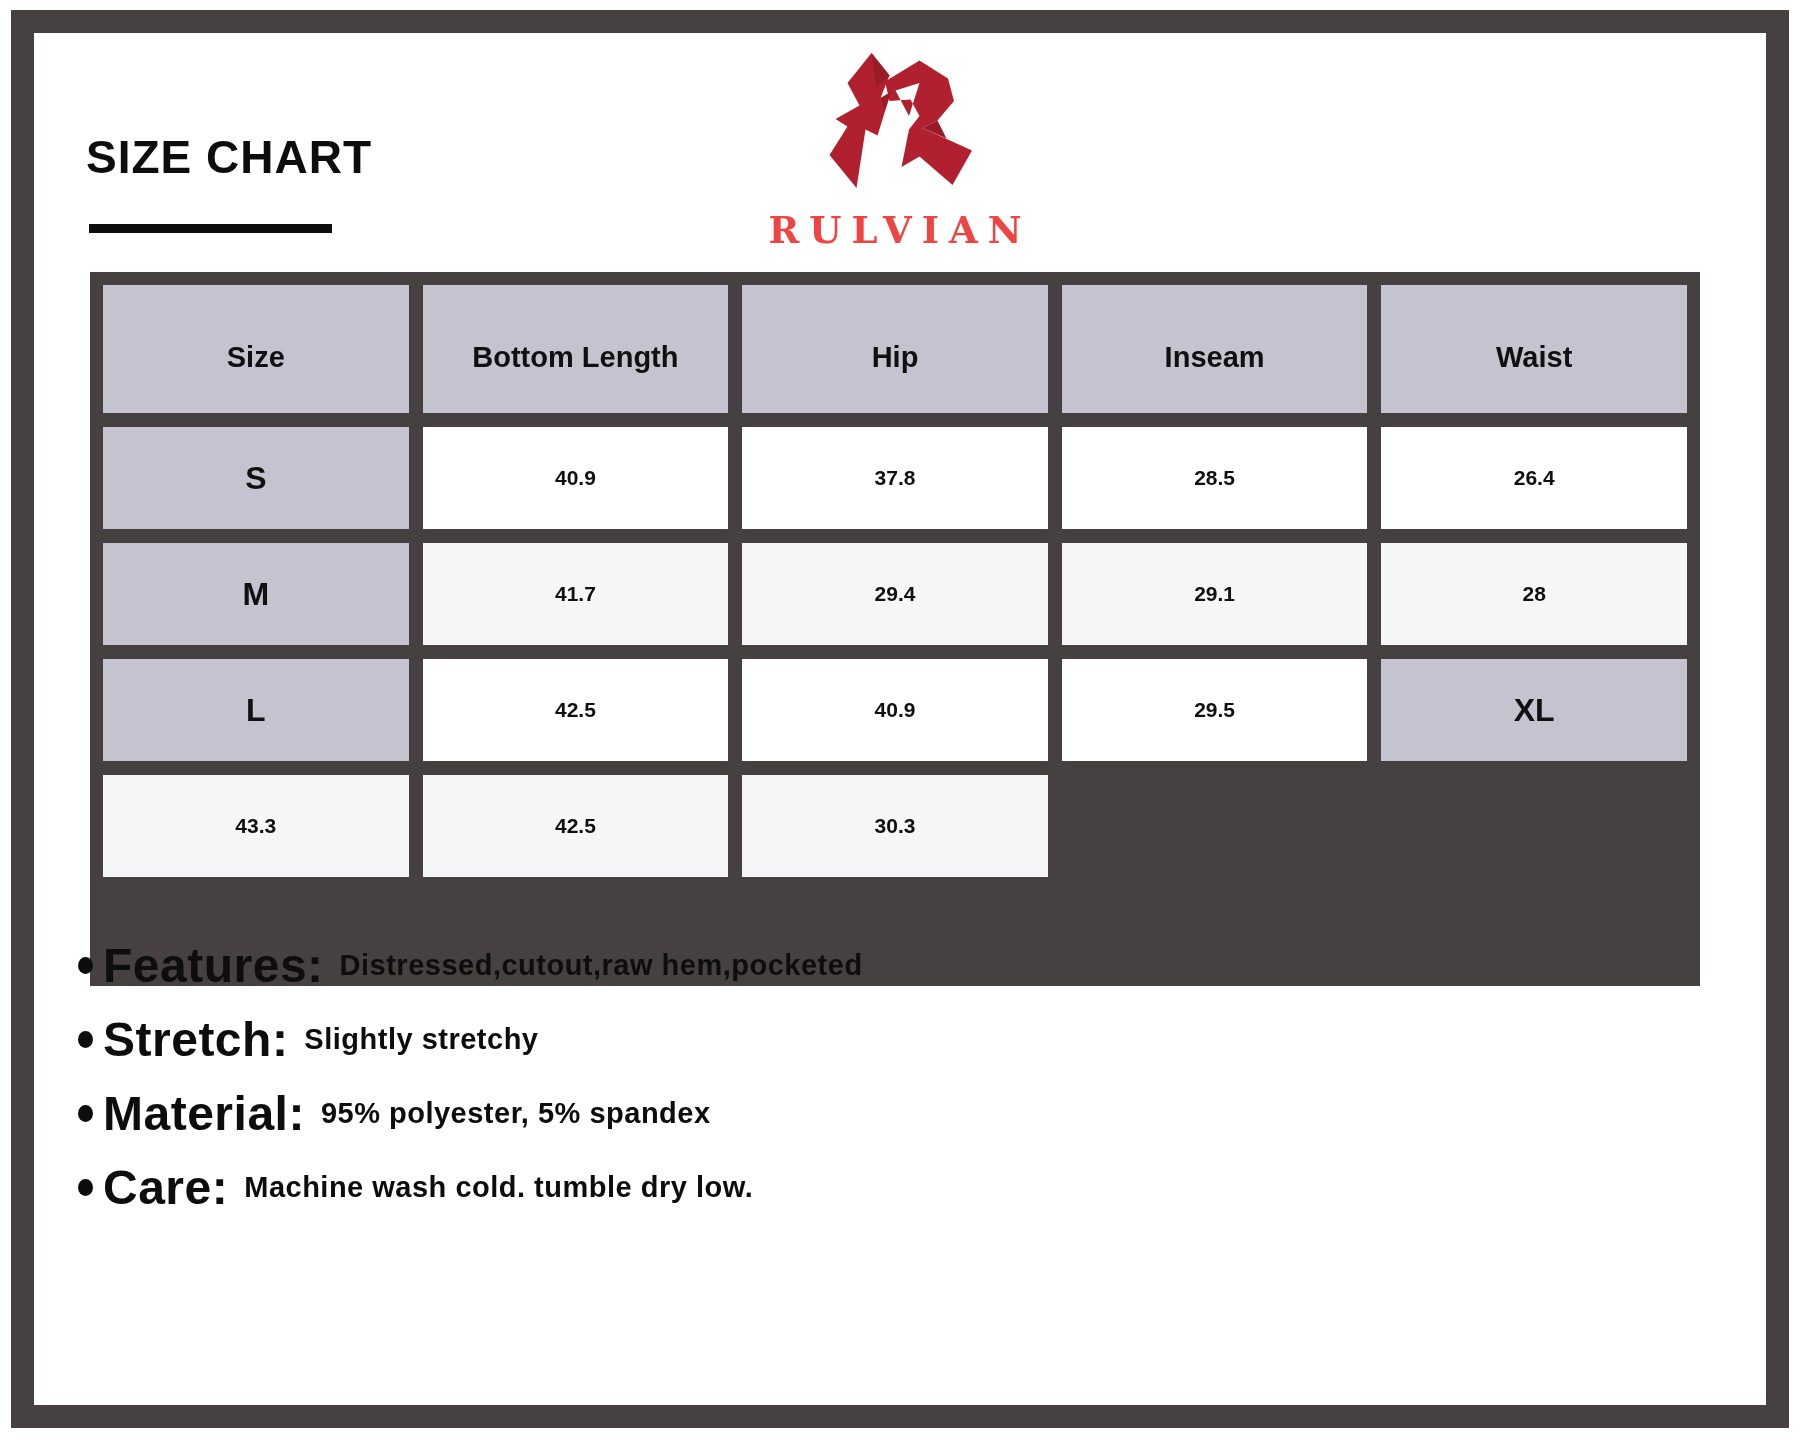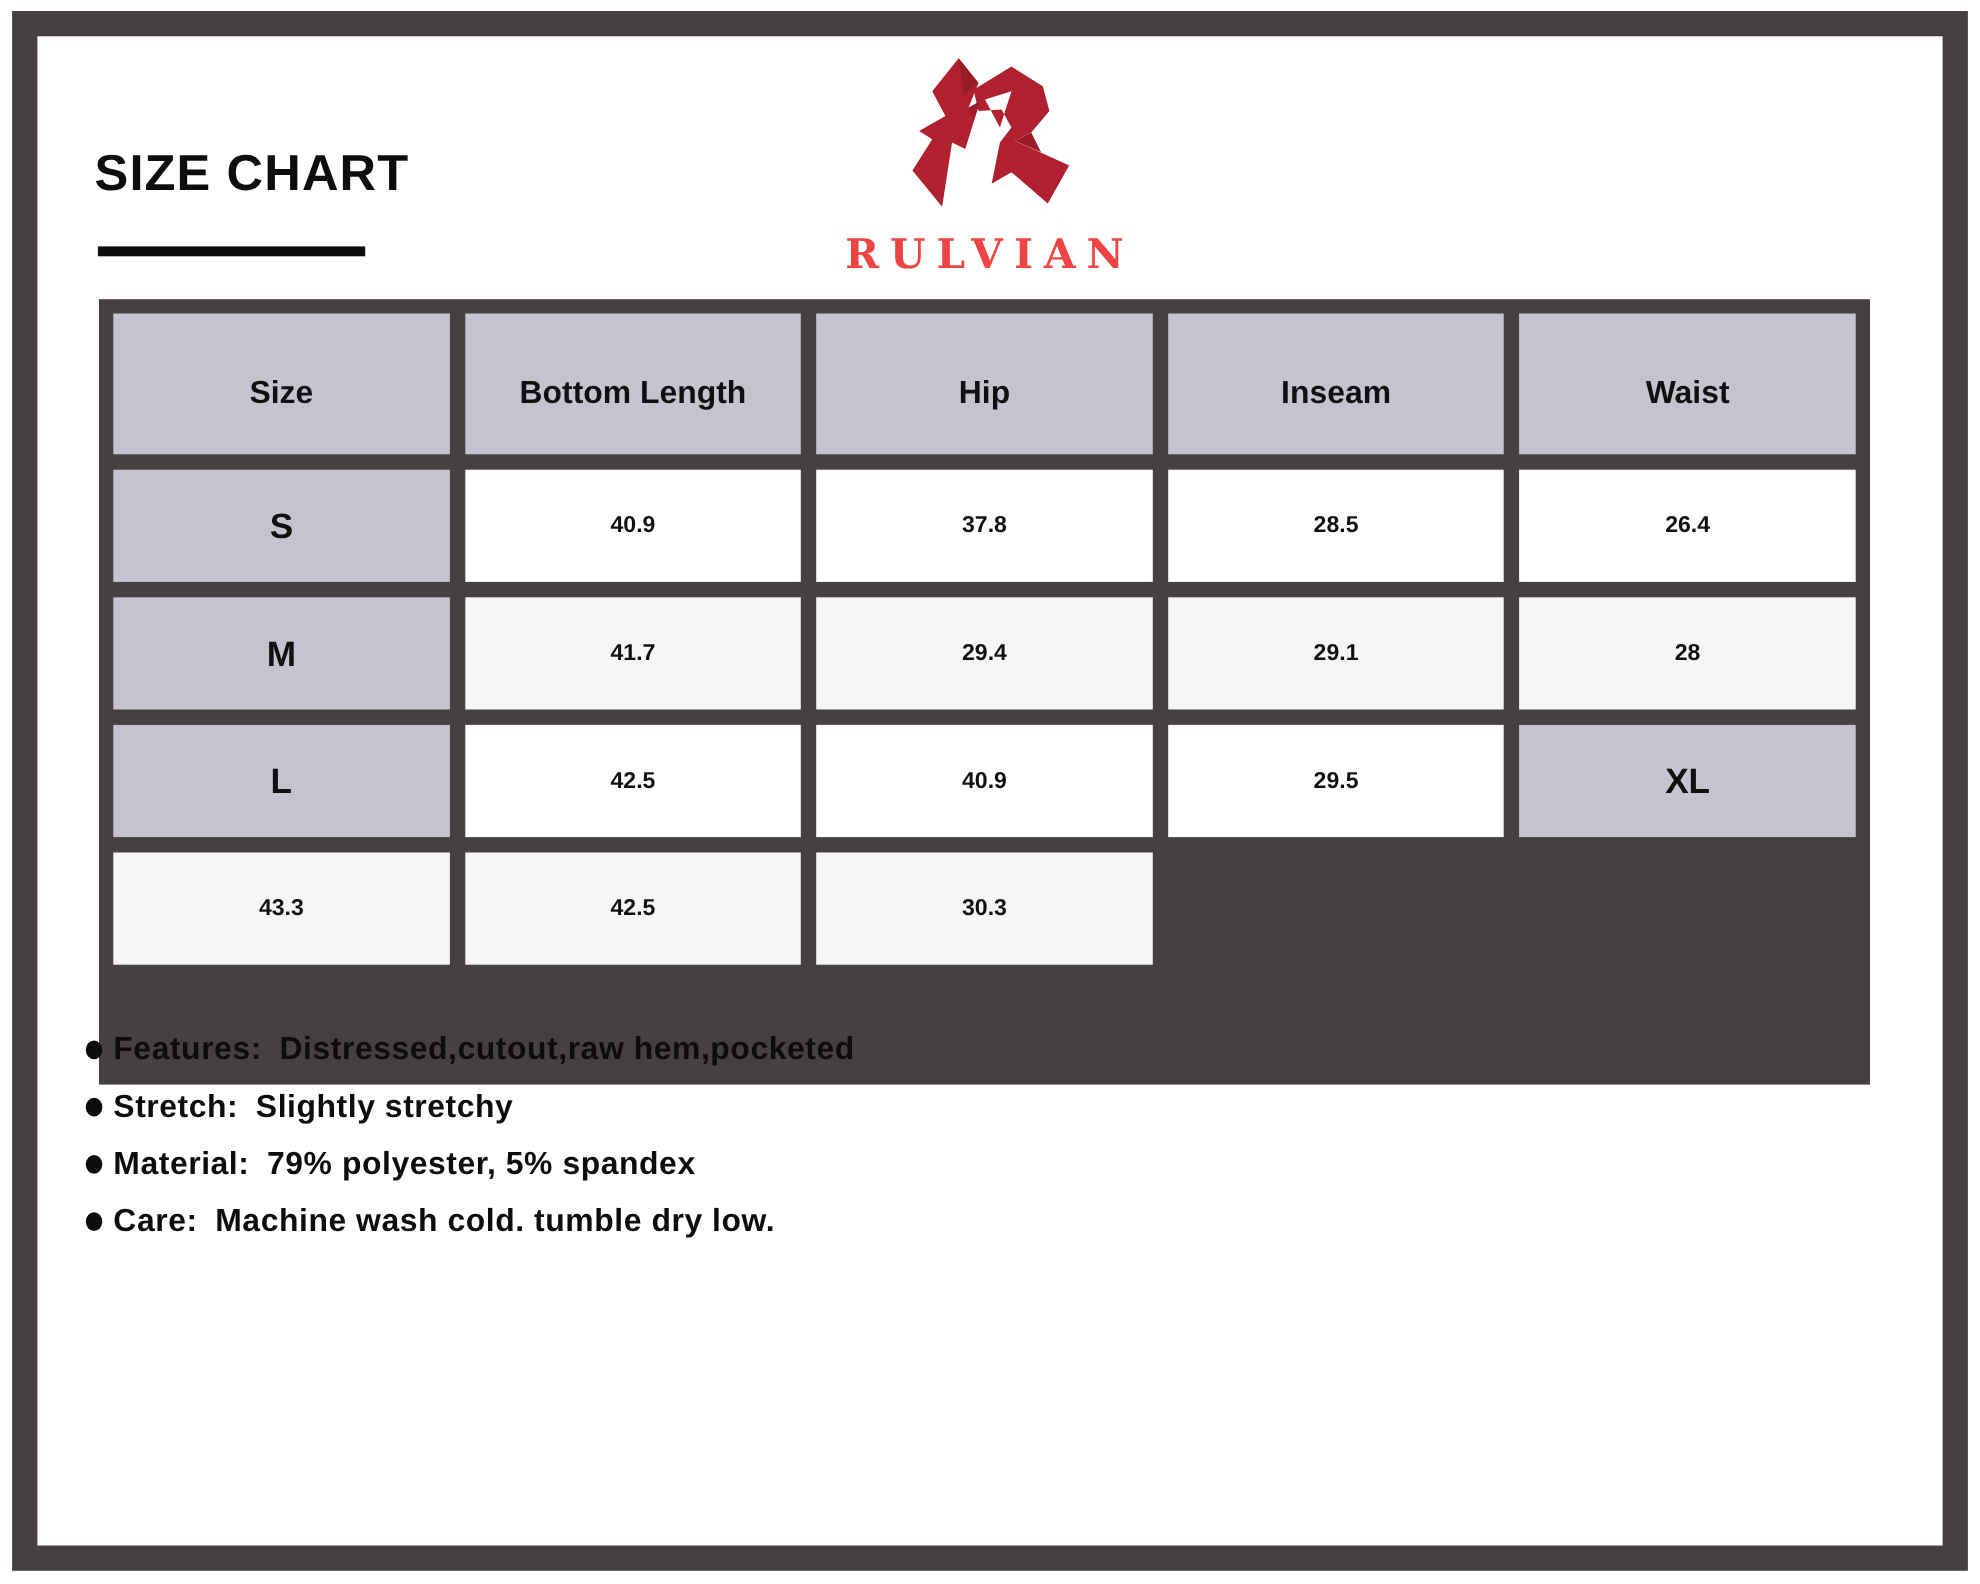--- a/index.html
+++ b/index.html
@@ -25,21 +25,21 @@
         font-weight:bold;color:#101010;}
   .cell.head{background:#c6c3d0;font-size:29px;padding-top:16px;box-sizing:border-box;}
   .cell.size-col{background:#c6c3d0;font-size:32px;}
   .cell.val{font-size:21px;}
   .row-a{background:#ffffff;}
   .row-b{background:#f6f5f7;}
   
   .details{position:absolute;left:78px;top:938px;display:flex;flex-direction:column;gap:19px;}
   .detail-line{display:flex;align-items:center;}
   .dot{width:15px;height:17px;border-radius:50%;background:#0d0d0d;margin-right:10px;flex:0 0 auto;}
-  .detail-label{font-size:29px;font-weight:bold;color:#0d0d0d;letter-spacing:0.5px;}
+  .detail-label{font-size:48px;font-weight:bold;color:#0d0d0d;letter-spacing:0.5px;}
   .detail-value{font-size:29px;font-weight:bold;color:#0d0d0d;margin-left:16px;letter-spacing:0.5px;}
 </style>
 </head>
 <body>
 
 <div class="canvas">
 
   <div class="frame"></div>
 
   <div class="title">SIZE CHART</div>
@@ -95,21 +95,21 @@
       <span class="detail-value">Distressed,cutout,raw hem,pocketed</span>
     </div>
     <div class="detail-line">
       <span class="dot"></span>
       <span class="detail-label">Stretch:</span>
       <span class="detail-value">Slightly stretchy</span>
     </div>
     <div class="detail-line">
       <span class="dot"></span>
       <span class="detail-label">Material:</span>
-      <span class="detail-value">79% polyester, 5% spandex</span>
+      <span class="detail-value">95% polyester, 5% spandex</span>
     </div>
     <div class="detail-line">
       <span class="dot"></span>
       <span class="detail-label">Care:</span>
       <span class="detail-value">Machine wash cold. tumble dry low.</span>
     </div>
   </div>
 
 </div>
 

